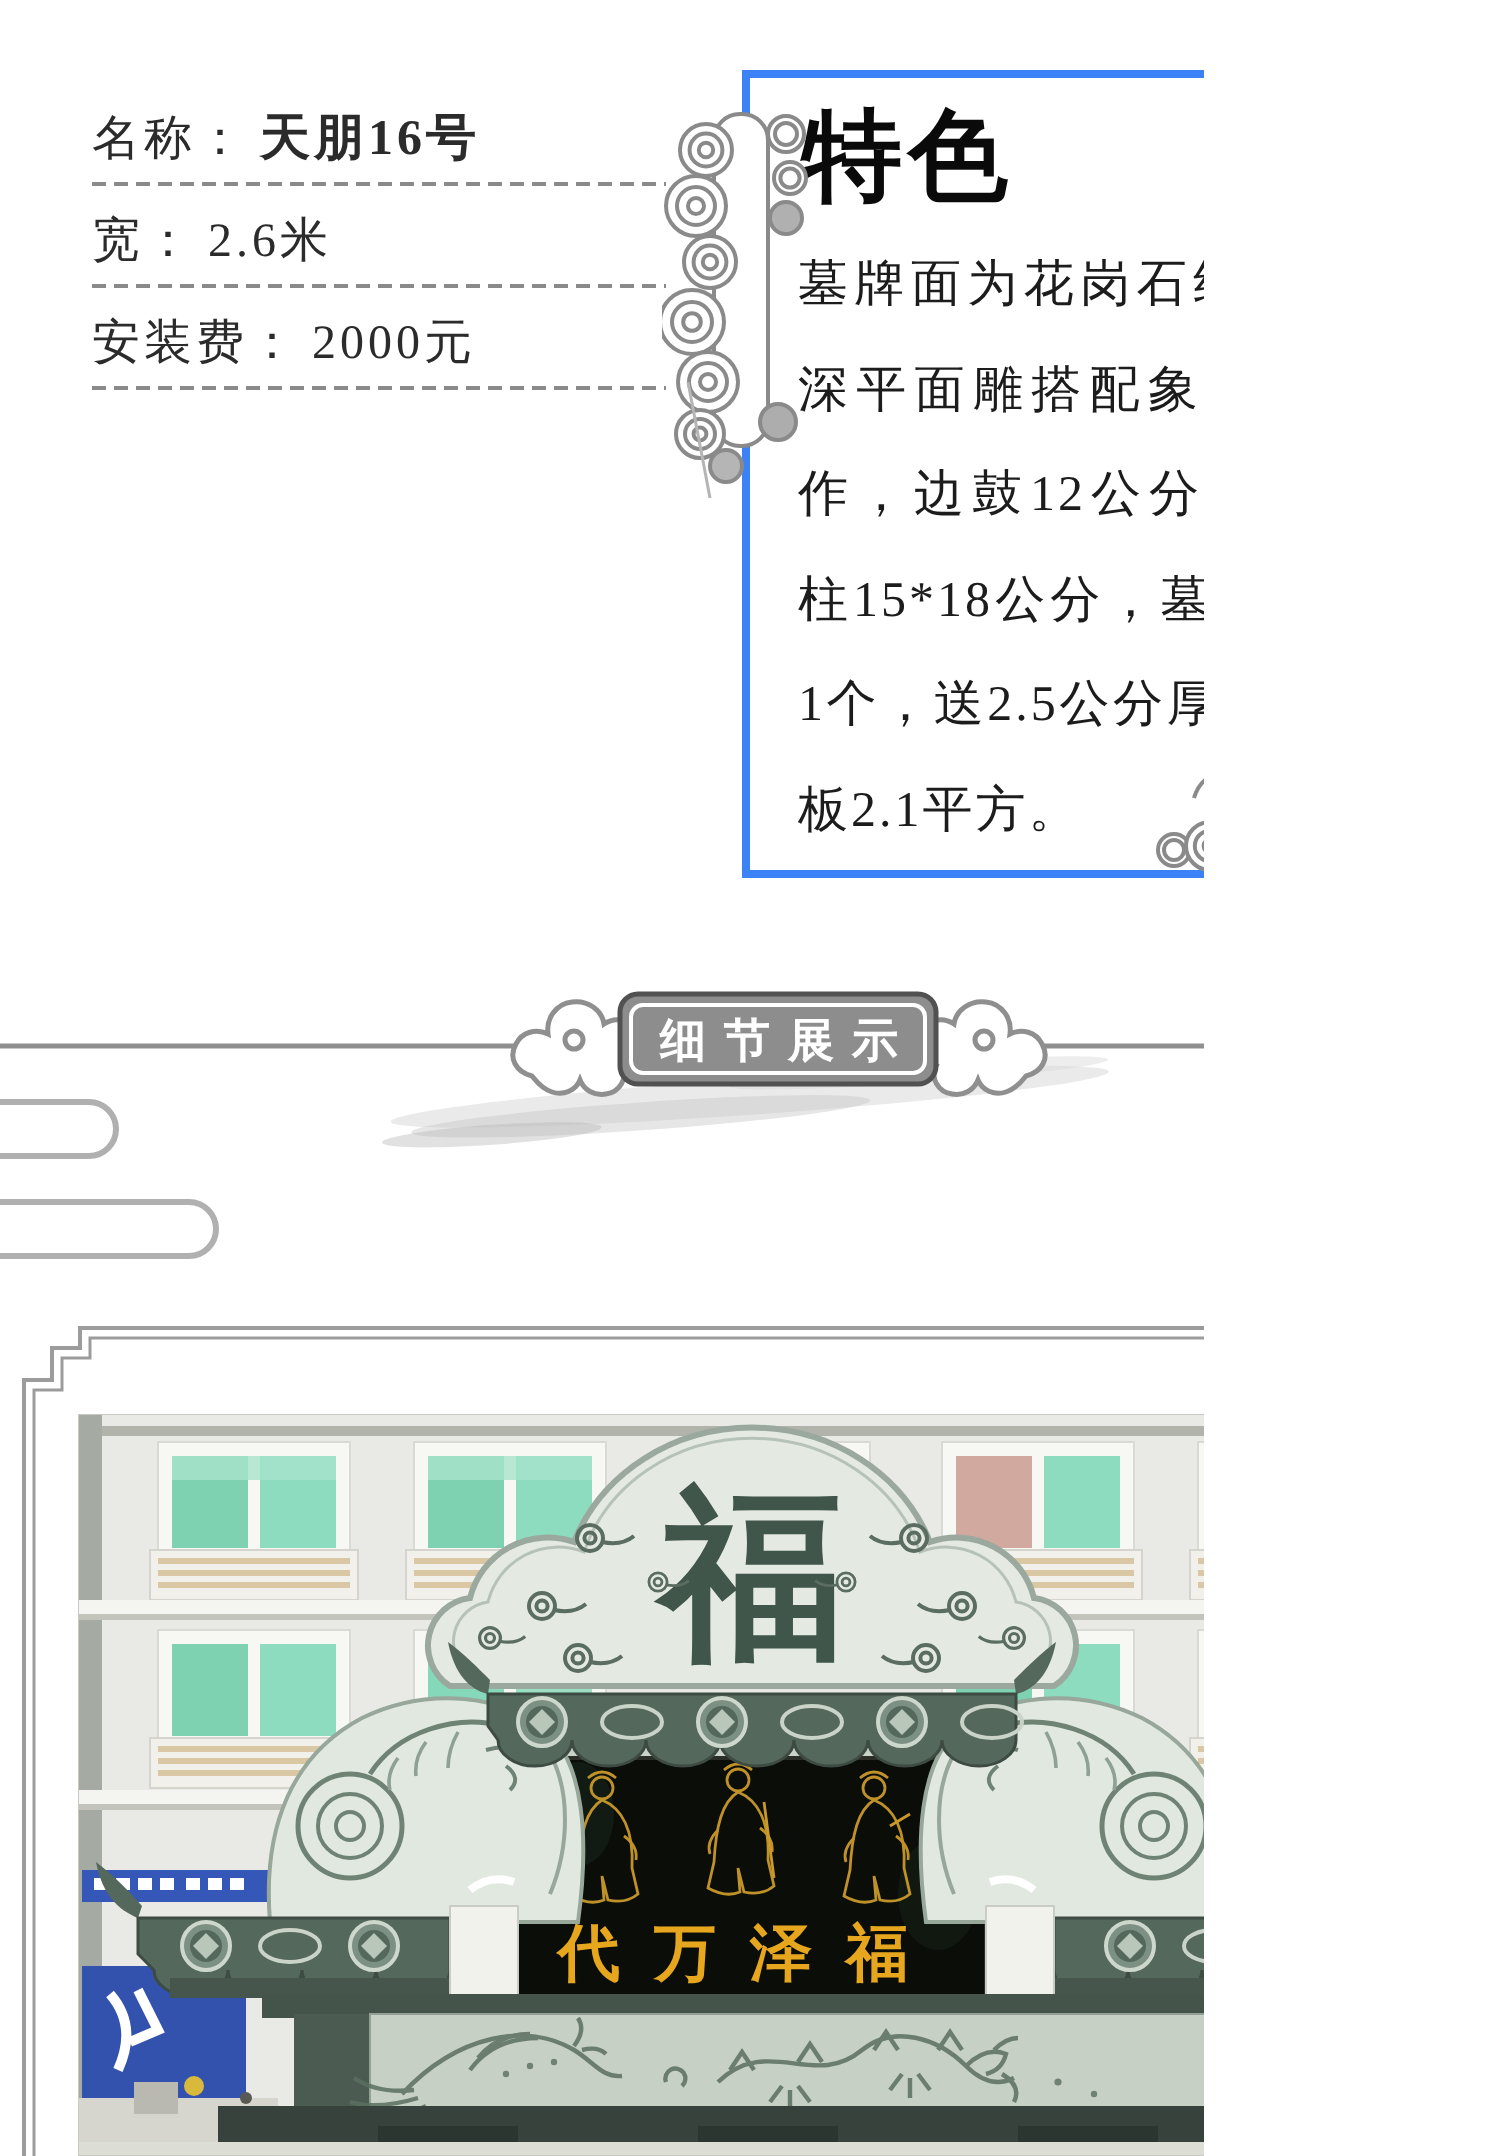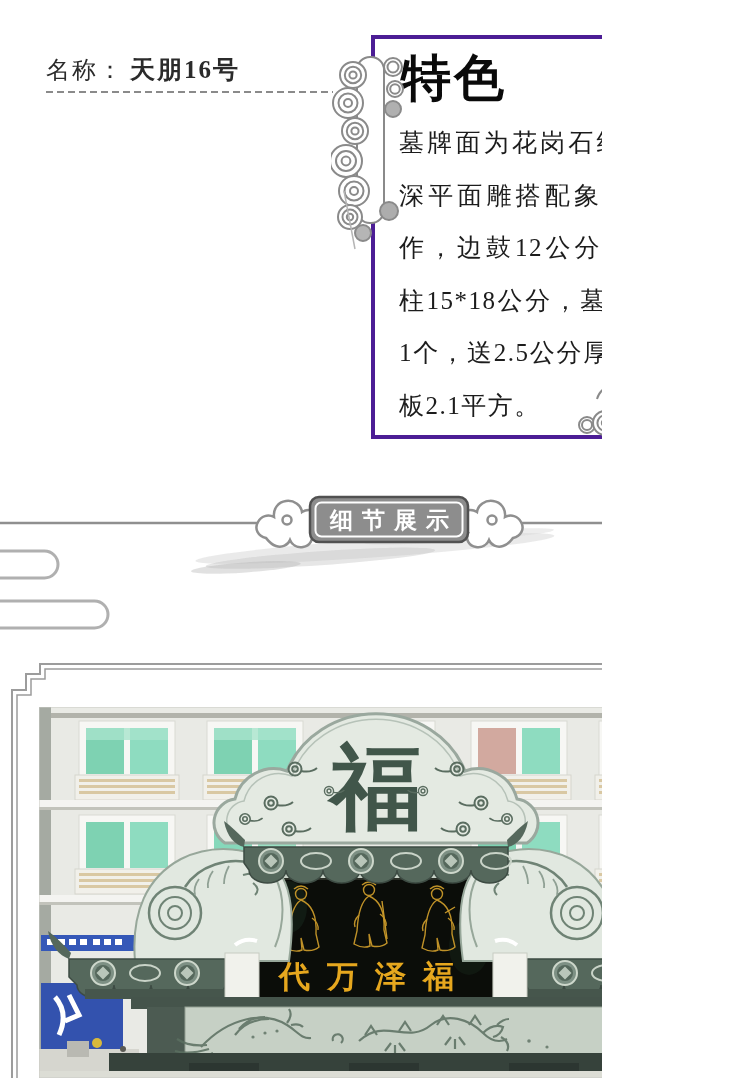--- a/index.html
+++ b/index.html
@@ -11,21 +11,21 @@
   .spec-row{box-sizing:border-box;height:51px;padding-top:14px;position:relative;
             font-size:24px;line-height:28px;color:#2b2b2b;letter-spacing:2px;}
   .spec-row::after{content:"";position:absolute;left:0;right:0;bottom:0;height:2px;
             background:repeating-linear-gradient(90deg,#8a8a8a 0 7px,transparent 7px 11px);}
   .spec-label{font-weight:400;}
   .spec-value{margin-left:6px;}
   .spec-row:first-child .spec-value{font-weight:700;font-size:25px;}
 
   
   .feature-box{position:absolute;left:371px;top:35px;width:370px;height:404px;
-               box-sizing:border-box;border:4px solid #4c1d95;background:#fff;}
+               box-sizing:border-box;border:4px solid #3b82f6;background:#fff;}
   .feature-title{margin:10px 0 0 26px;font-family:"Liberation Sans","DejaVu Sans",sans-serif;
                  font-size:50px;font-weight:900;letter-spacing:3px;color:#0a0a0a;line-height:58px;}
   .feature-body{margin:10px 20px 0 24px;font-size:25px;line-height:52.5px;letter-spacing:1.5px;
                 text-align:justify;color:#1c1c1c;}
   .orn-left{position:absolute;left:-44px;top:10px;}
   .orn-br{position:absolute;right:2px;bottom:-2px;}
   .orn{stroke:#8a8a8a;fill:#ffffff;}
 
   
   .band-svg{position:absolute;left:0;top:480px;}
@@ -34,20 +34,26 @@
   .banner-text{font-family:"Liberation Sans","DejaVu Sans",sans-serif;}
 </style>
 </head>
 <body>
 
 <div class="stage">
 
   <section class="specs">
     <div class="spec-row">
       <span class="spec-label">名称：</span><span class="spec-value">天朋16号</span>
+    </div>
+    <div class="spec-row">
+      <span class="spec-label">宽：</span><span class="spec-value">2.6米</span>
+    </div>
+    <div class="spec-row">
+      <span class="spec-label">安装费：</span><span class="spec-value">2000元</span>
     </div>
   </section>
 
   <section class="feature-box">
     <svg class="orn-left" width="84" height="208" viewBox="0 0 84 208">
       <g class="orn" stroke-width="2" fill="#fff">
         <rect x="26" y="8" width="27" height="166" rx="13"></rect>
         <g fill="#fff">
           <circle cx="22" cy="26" r="13"></circle>
             <circle cx="22" cy="26" r="8.2"></circle>

